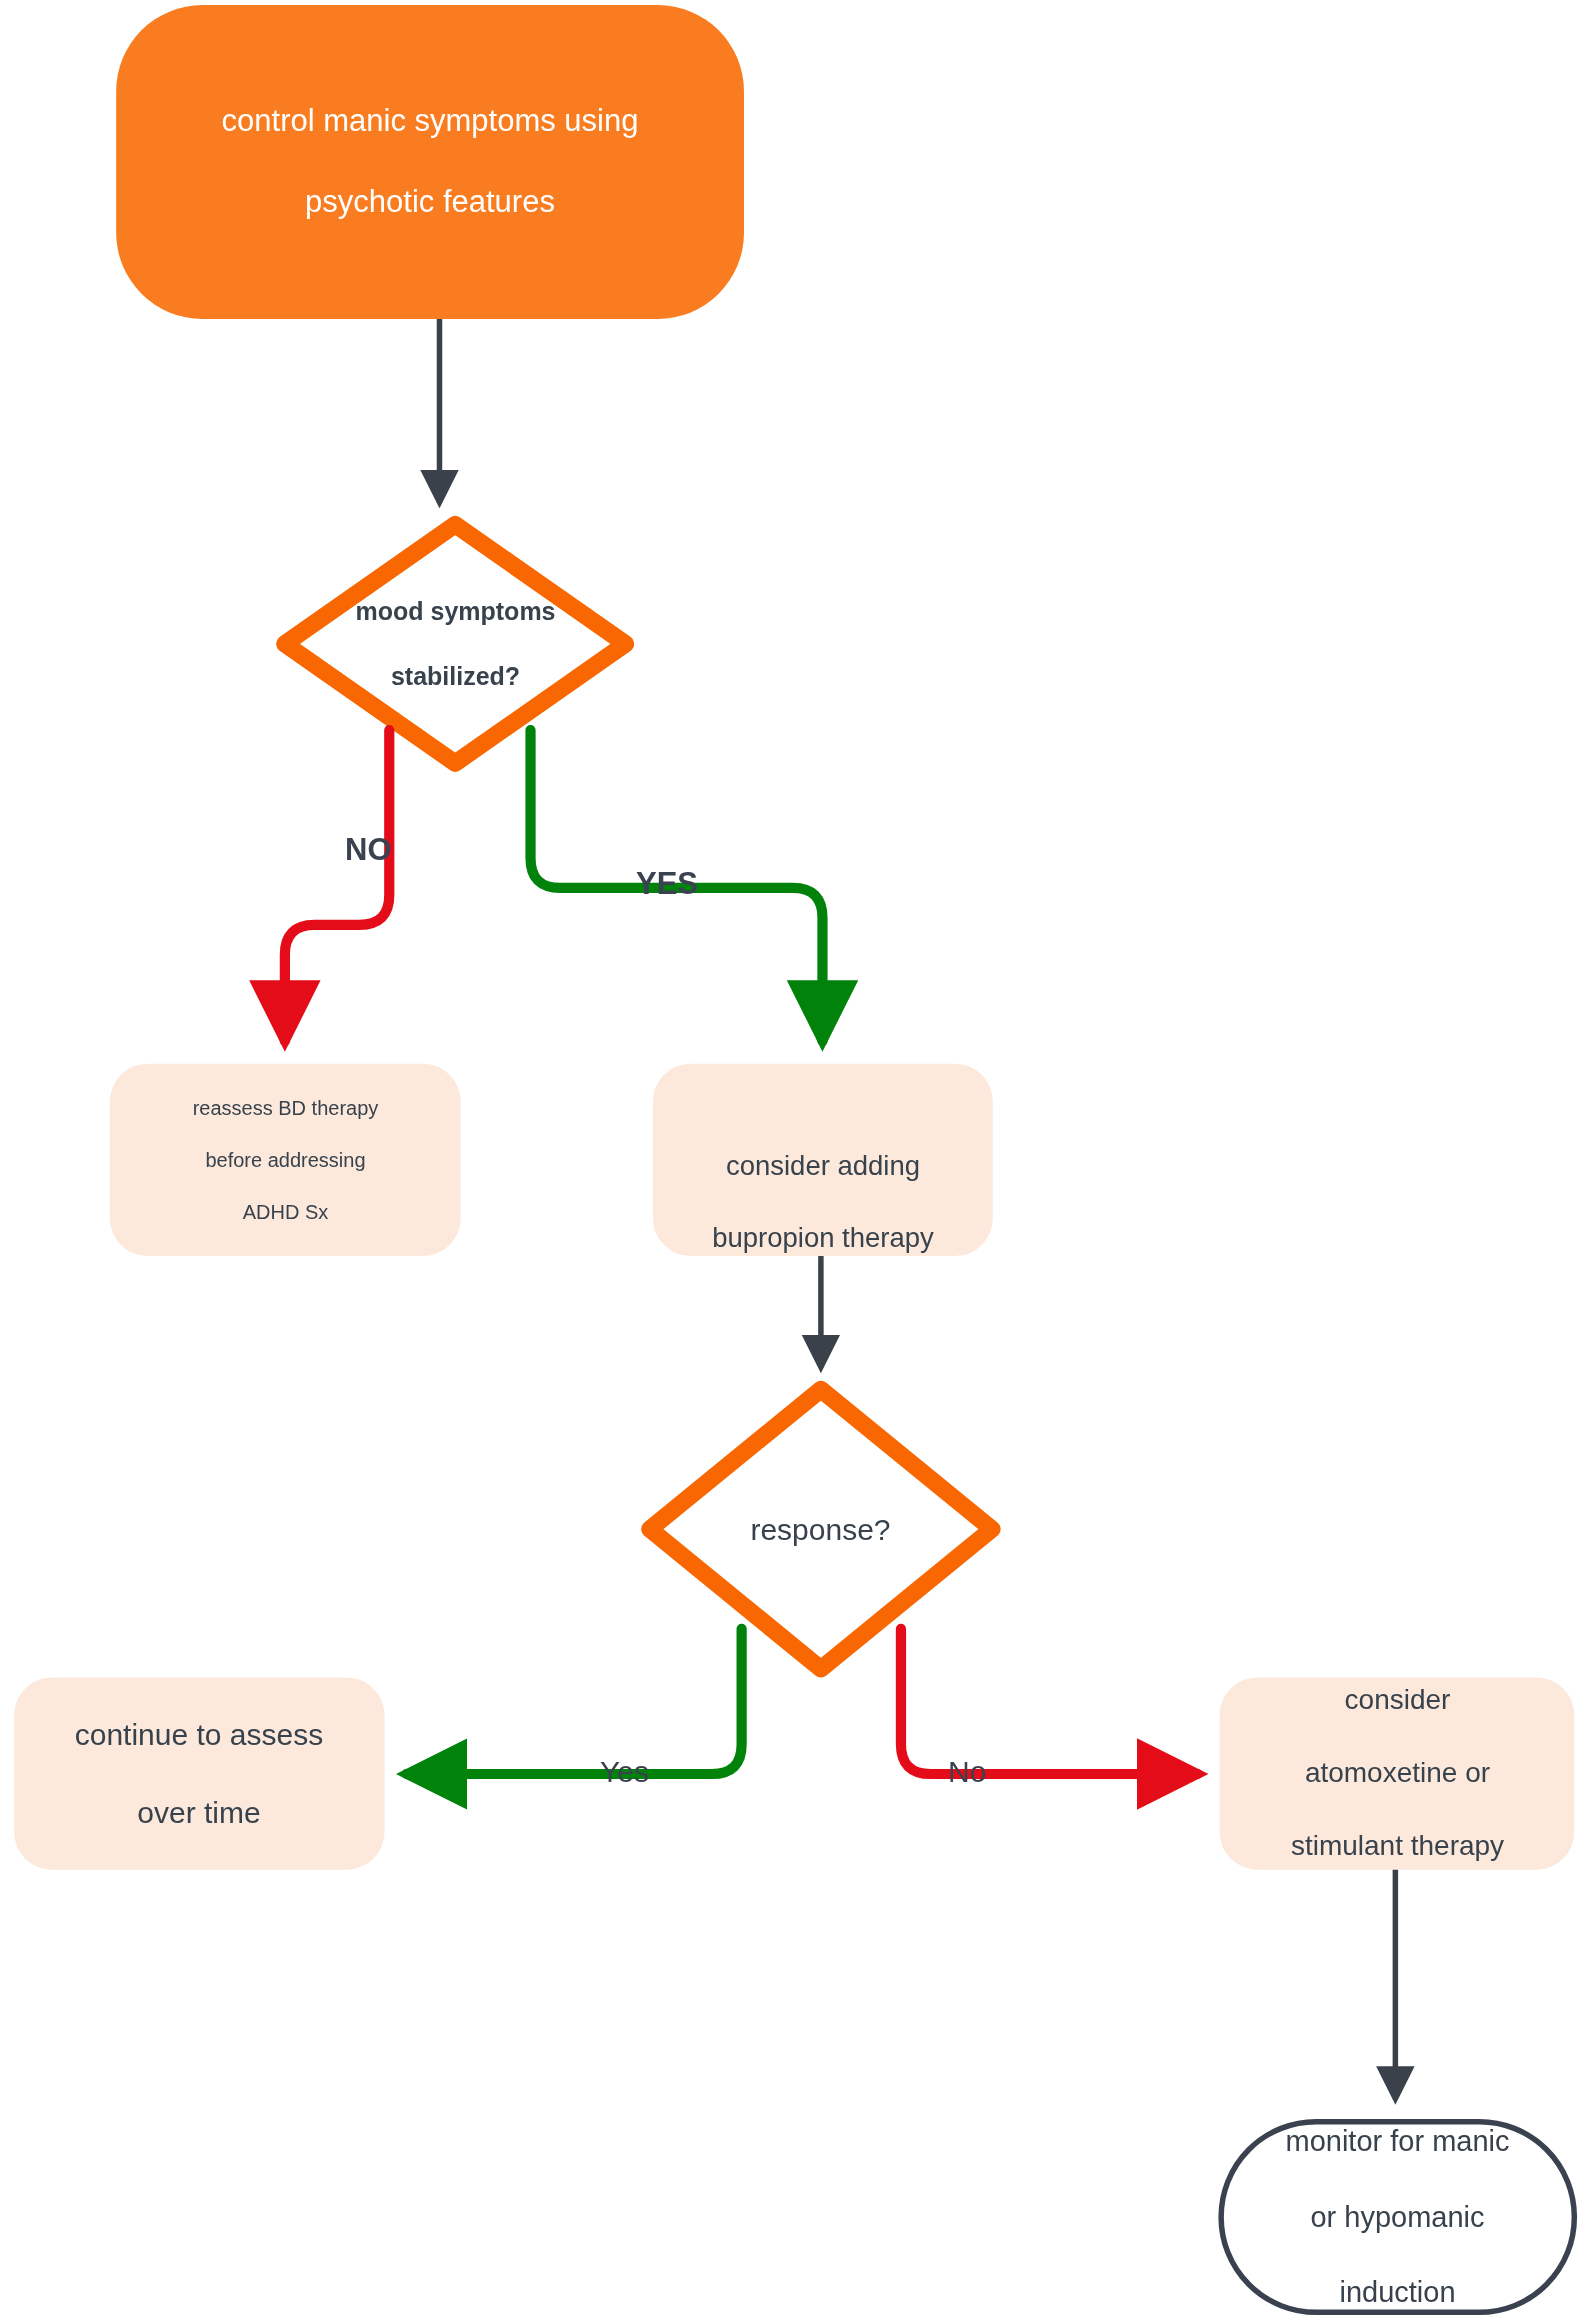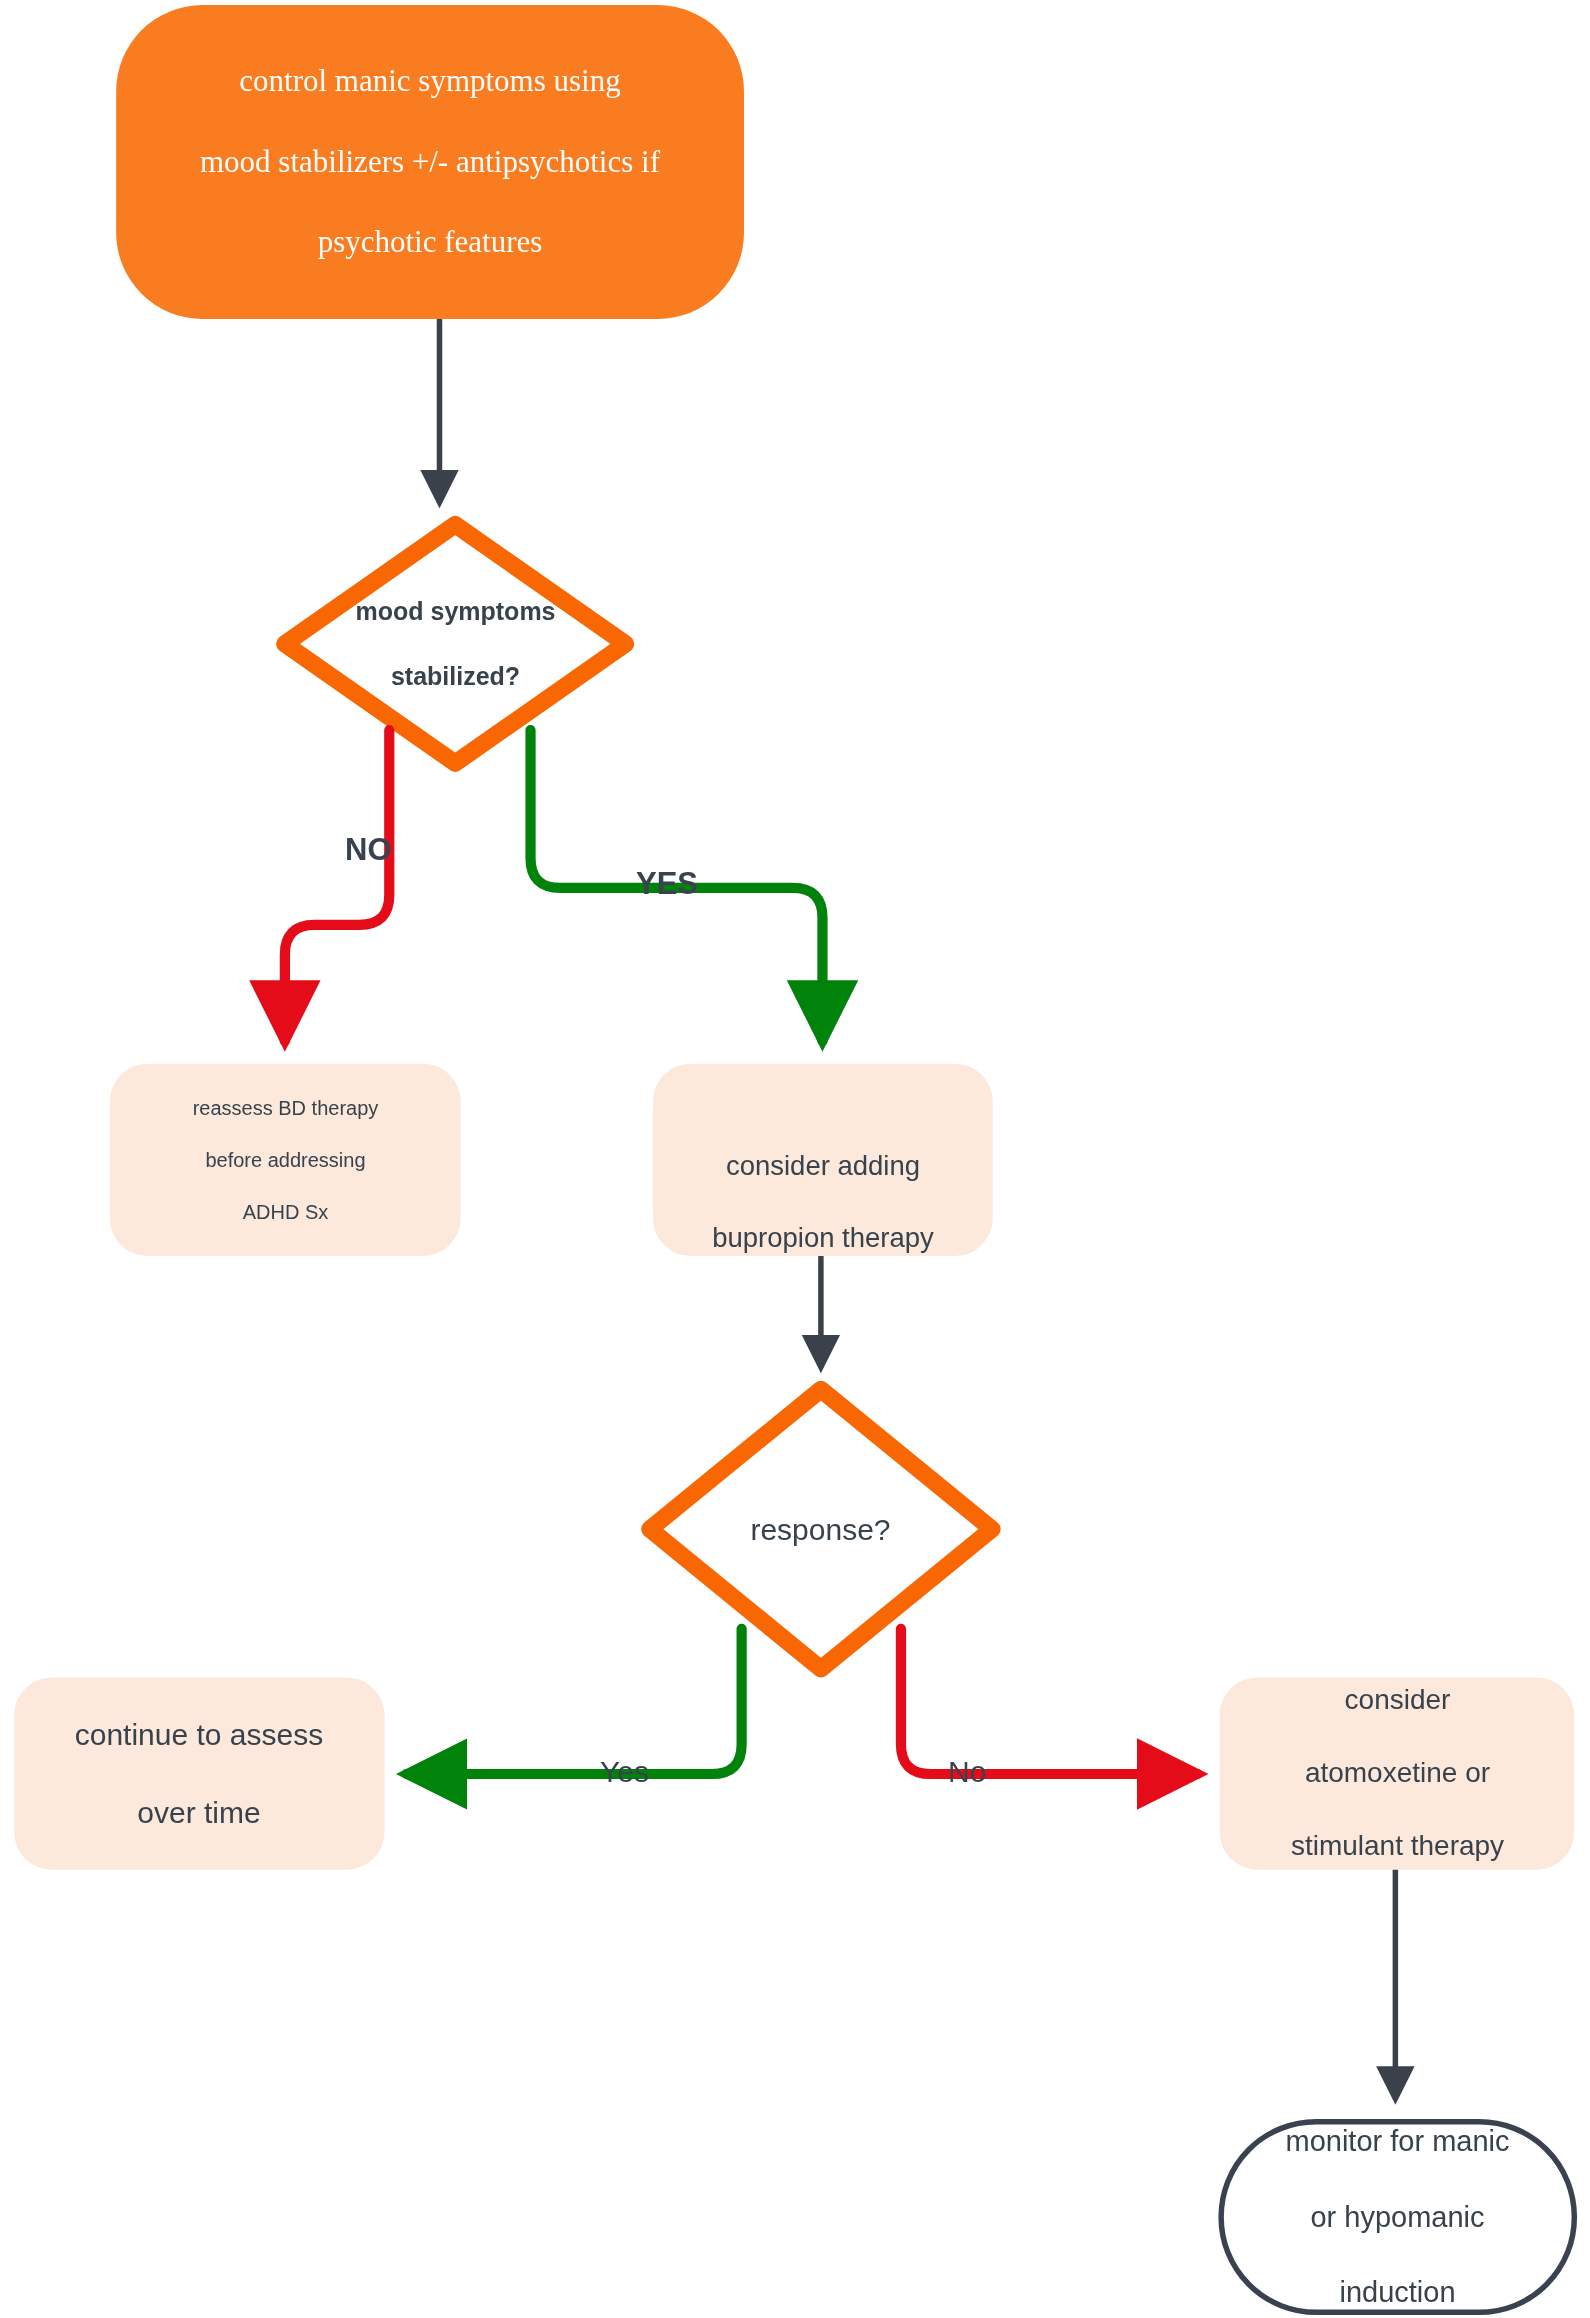--- a/index.html
+++ b/index.html
@@ -90,24 +90,23 @@
 
     <path d="M 1046 1600 L 1046 1742" stroke="#3a414b" stroke-width="7" fill="none" marker-end="url(#arrow-gray)"></path>
 
     <path d="M 945 2075 L 945 2222 Q 945 2260 907 2260 L 518 2260" stroke="#01820b" stroke-width="13" fill="none" stroke-linecap="round" marker-end="url(#arrow-green)"></path>
 
     <path d="M 1148 2075 L 1148 2222 Q 1148 2260 1186 2260 L 1526 2260" stroke="#e40c18" stroke-width="13" fill="none" stroke-linecap="round" marker-end="url(#arrow-red)"></path>
 
     <path d="M 1778 2382 L 1778 2674" stroke="#3a414b" stroke-width="7" fill="none" marker-end="url(#arrow-gray)"></path>
   </svg>
 
-  <div class="node-text white" style="left:116px; top:4.7px; width:628px; height:314px; font-size:31px;font-family:Liberation Serif, serif;">
+  <div class="node-text white" style="left:116px; top:4.7px; width:628px; height:314px; font-size:31px;">
     <div>
       <div>control manic symptoms using</div>
-      <div>mood stabilizers +/- antipsychotics if</div>
       <div>psychotic features</div>
     </div>
   </div>
 
   <div class="node-text" style="left:314px; top:577px; width:283px; height:133px; font-size:25px;font-weight:bold;">
     <div>
       <div>mood symptoms</div>
       <div>stabilized?</div>
     </div>
   </div>

